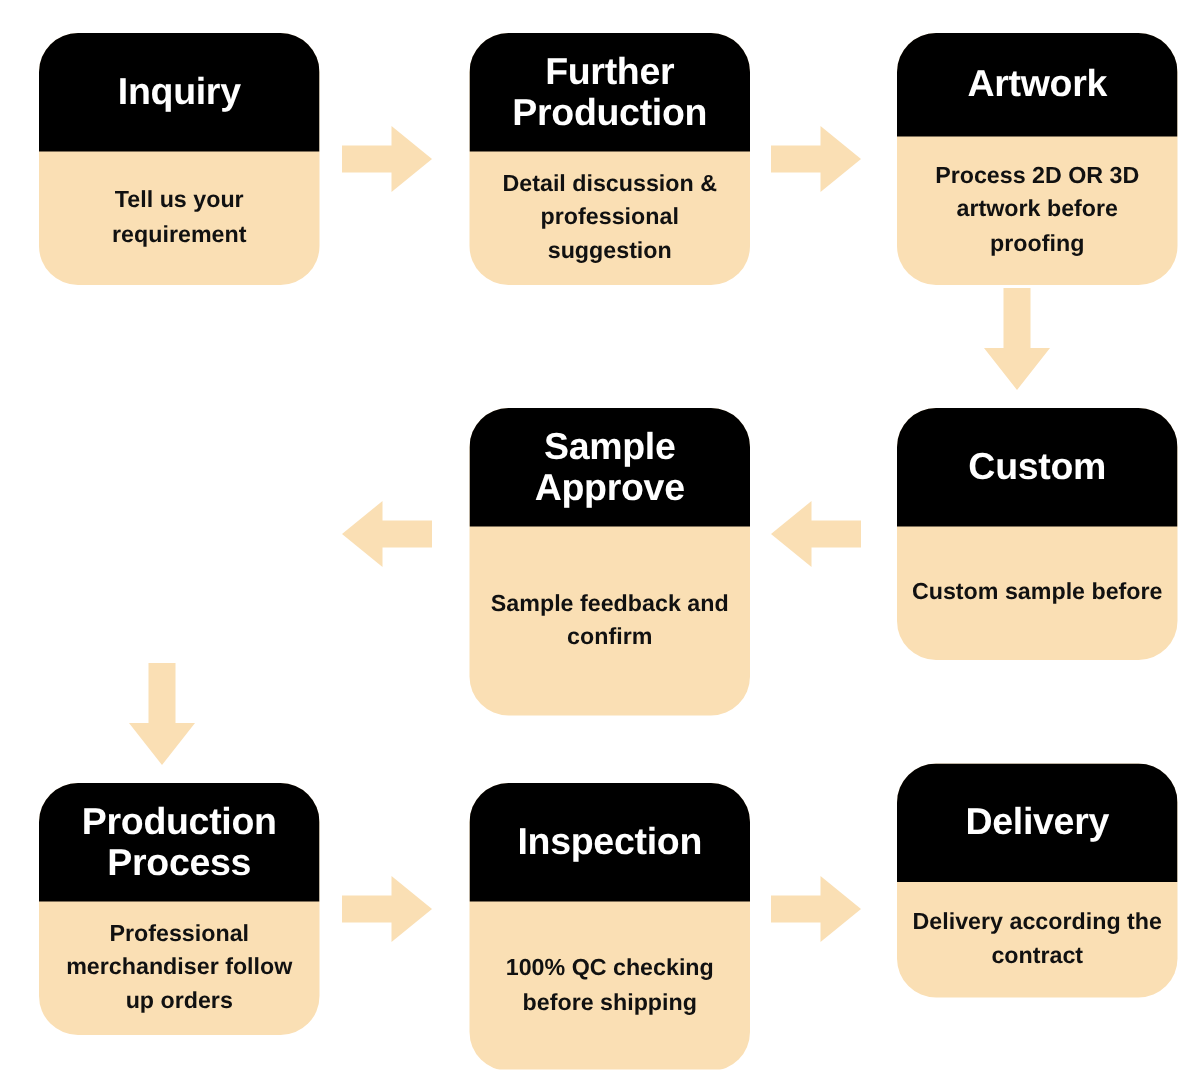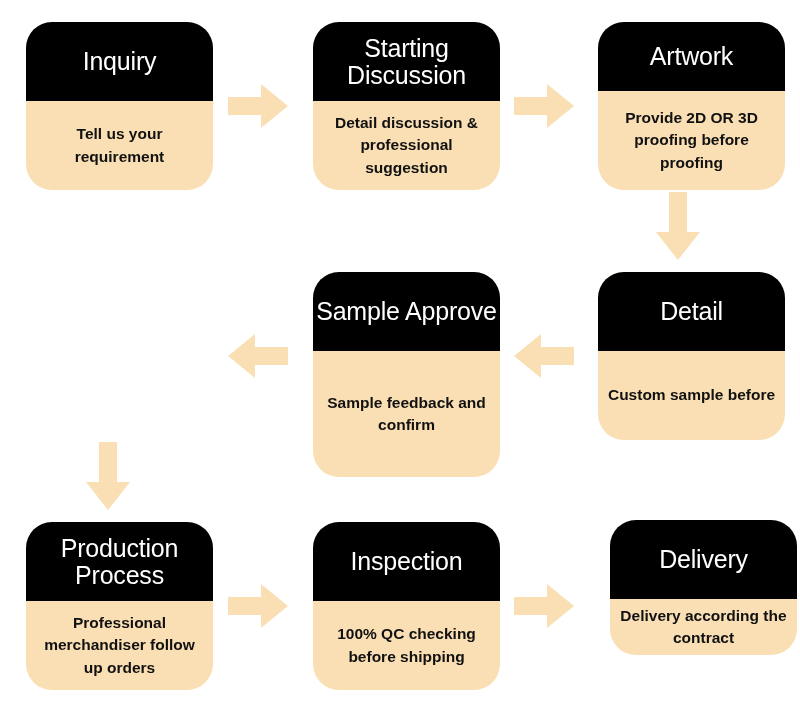--- a/index.html
+++ b/index.html
@@ -31,21 +31,21 @@
     flex-direction: column;
   }
   .node-header {
     background: #000000;
     color: #ffffff;
     display: flex;
     align-items: center;
     justify-content: center;
     text-align: center;
     font-size: 25px;
-    font-weight: normal;
+    font-weight: bold;
     line-height: 1.06;
     letter-spacing: -0.2px;
     padding: 0 3px;
     box-sizing: border-box;
   }
   .node-body {
     color: #111111;
     display: flex;
     align-items: center;
     justify-content: center;
@@ -70,23 +70,23 @@
   #node-production         { left: 26px;  top: 272px; height: 168px; }
   #node-production .node-header { height: 79px; }
   #node-sample-approve     { left: 313px; top: 272px; height: 205px; }
   #node-sample-approve .node-header { height: 79px; }
   #node-sample             { left: 598px; top: 272px; height: 168px; }
   #node-sample .node-header { height: 79px; }
 
   
   #node-production-process { left: 26px;  top: 522px; height: 168px; }
   #node-production-process .node-header { height: 79px; }
-  #node-inspection         { left: 313px; top: 522px; height: 168px; }
+  #node-inspection         { left: 313px; top: 522px; height: 192px; }
   #node-inspection .node-header { height: 79px; }
-  #node-delivery           { left: 598px; top: 520px; height: 135px; margin-left: 12px; }
+  #node-delivery           { left: 598px; top: 509px; height: 156px; }
   #node-delivery .node-header { height: 79px; }
 
   
   .arrow {
     position: absolute;
   }
   .arrow svg { display: block; }
 
   #arrow-inquiry-to-discussion     { left: 228px; top: 82px; }
   #arrow-discussion-to-artwork     { left: 514px; top: 82px; }
@@ -107,33 +107,33 @@
     <div class="node-body">Tell us your requirement</div>
   </div>
 
   <div class="arrow" id="arrow-inquiry-to-discussion">
     <svg width="60" height="48" viewBox="0 0 60 48" aria-hidden="true">
       <polygon points="0,15 33,15 33,2 60,24 33,46 33,33 0,33" fill="#fadfb4"></polygon>
     </svg>
   </div>
 
   <div class="node" id="node-further-discussion">
-    <div class="node-header">Starting Discussion</div>
+    <div class="node-header">Further Production</div>
     <div class="node-body">Detail discussion &amp; professional suggestion</div>
   </div>
 
   <div class="arrow" id="arrow-discussion-to-artwork">
     <svg width="60" height="48" viewBox="0 0 60 48" aria-hidden="true">
       <polygon points="0,15 33,15 33,2 60,24 33,46 33,33 0,33" fill="#fadfb4"></polygon>
     </svg>
   </div>
 
   <div class="node" id="node-artwork">
     <div class="node-header">Artwork</div>
-    <div class="node-body">Provide 2D OR 3D proofing before proofing</div>
+    <div class="node-body">Process 2D OR 3D artwork before proofing</div>
   </div>
 
   <div class="arrow" id="arrow-artwork-to-sample">
     <svg width="48" height="68" viewBox="0 0 48 68" aria-hidden="true">
       <polygon points="15,0 33,0 33,40 46,40 24,68 2,40 15,40" fill="#fadfb4"></polygon>
     </svg>
   </div>
 
 
   <div class="arrow" id="arrow-approve-to-production">
@@ -147,21 +147,21 @@
     <div class="node-body">Sample feedback and confirm</div>
   </div>
 
   <div class="arrow" id="arrow-sample-to-approve">
     <svg width="60" height="48" viewBox="0 0 60 48" aria-hidden="true">
       <polygon points="60,15 27,15 27,2 0,24 27,46 27,33 60,33" fill="#fadfb4"></polygon>
     </svg>
   </div>
 
   <div class="node" id="node-sample">
-    <div class="node-header">Detail</div>
+    <div class="node-header">Custom</div>
     <div class="node-body">Custom sample before</div>
   </div>
 
   <div class="arrow" id="arrow-production-to-process">
     <svg width="48" height="68" viewBox="0 0 48 68" aria-hidden="true">
       <polygon points="15,0 33,0 33,40 46,40 24,68 2,40 15,40" fill="#fadfb4"></polygon>
     </svg>
   </div>
 
   <div class="node" id="node-production-process">

